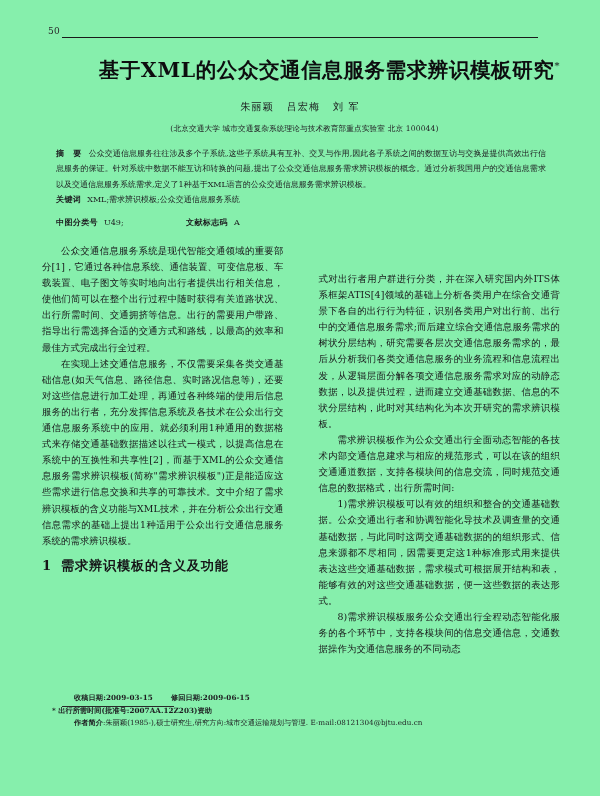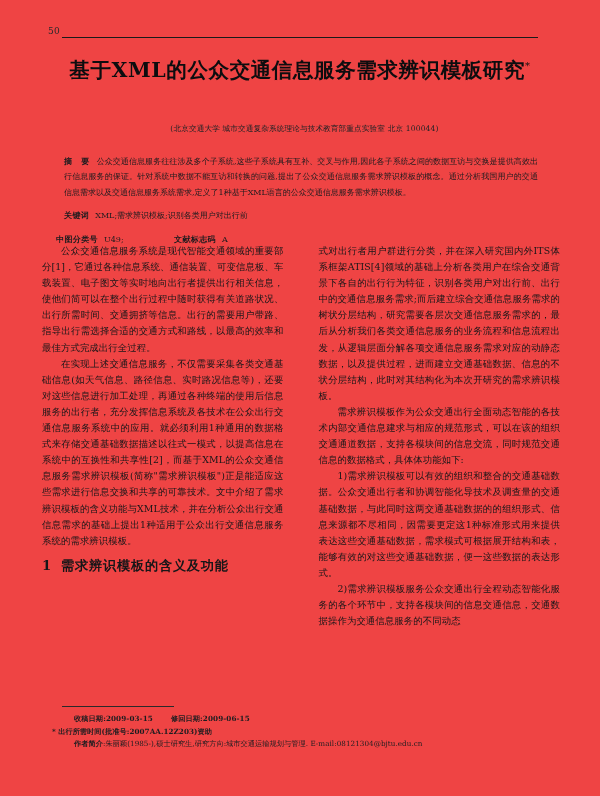--- a/index.html
+++ b/index.html
@@ -15,21 +15,21 @@
     color: #17171a;
     position: relative;
     overflow: hidden;
   }
 
   .page {
     position: relative;
     width: 600px;
     height: 796px;
     padding: 0;
-    background: #ef4444;
+    background: #86efac;
   }
 
   
   .runhead {
     position: absolute;
     top: 22px;
     left: 48px;
     right: 48px;
     height: 14px;
     display: flex;
@@ -58,21 +58,21 @@
     height: 0;
     border-top: 1.6px solid #1a1a1a;
   }
 
   
   .title {
     position: absolute;
     top: 56px;
     left: 40px;
     right: 40px;
-    text-align: center;
+    text-align: right;
     font-size: 20.5px;
     font-weight: bold;
     letter-spacing: 0.6px;
     font-family: "DejaVu Serif", "Liberation Serif", serif;
     color: #0d0d0f;
     white-space: nowrap;
   }
   .title .star {
     font-size: 10px;
     vertical-align: super;
@@ -107,37 +107,37 @@
   .abswrap {
     position: absolute;
     top: 146px;
     left: 56px;
     width: 490px;
     font-size: 8px;
     line-height: 15.4px;
     color: #1b1b1e;
     text-align: justify;
   }
-  .abswrap p { margin: 8px; }
+  .abswrap p { margin: 0; }
   .lbl {
     font-weight: bold;
     letter-spacing: 3.2px;
     margin-right: 4px;
   }
   .lbl2 {
     font-weight: bold;
     letter-spacing: 0.4px;
     margin-right: 6px;
   }
   .abs-body { text-indent: 0; }
   .kw { margin-top: 1px; }
   .clsline {
-    margin-top: 1px;
-    display: flex;
-    gap: 0;
+    margin-top: 7px;
+    display: flex;
+    gap: 12px;
   }
   .clsline .c1 { width: 118px; }
   .clsline .c2 { width: 108px; }
   .clsline .c3 { flex: 1; }
 
   
   .cols {
     position: absolute;
     top: 243px;
     left: 42px;
@@ -151,21 +151,21 @@
     font-size: 9.4px;
     line-height: 16.1px;
     text-align: justify;
     letter-spacing: 0.1px;
     color: #161618;
   }
   .col p {
     margin: 0;
     text-indent: 19px;
   }
-  .col p.noind { text-indent: 0; }
+  .col p.noind { text-indent: 0; margin-top: 28px; }
   .sec-h {
     font-size: 13.2px;
     font-weight: bold;
     letter-spacing: 0.8px;
     margin: 9px 0 5px 0;
     text-indent: 0;
     display: flex;
     gap: 9px;
   }
   .sec-h .num { font-weight: bold; }
@@ -175,21 +175,21 @@
     position: absolute;
     left: 62px;
     top: 706px;
     width: 112px;
     height: 0;
     border-top: 1.1px solid #2a2a2a;
   }
   .footnotes {
     position: absolute;
     left: 52px;
-    top: 713px;
+    top: 692px;
     width: 504px;
     font-size: 7.2px;
     line-height: 12.6px;
     color: #1d1d20;
   }
   .footnotes p { margin: 0; }
   .fn-dates {
     padding-left: 22px;
     font-weight: bold;
     letter-spacing: 0.1px;
@@ -213,48 +213,49 @@
 
 <div class="page">
 
   <div class="runhead">
     <div class="pageno">50</div>
   </div>
   <div class="rule-top"></div>
 
   <div class="title"><span>基于XML的公众交通信息服务需求辨识模板研究</span><span class="star">*</span></div>
 
+  <div class="authors"><span>朱丽颖</span><span class="gap"></span><span>吕宏梅</span><span class="gap"></span><span>刘  军</span></div>
 
   <div class="affil">(北京交通大学 城市交通复杂系统理论与技术教育部重点实验室  北京 100044)</div>
 
   <div class="abswrap">
     <p class="abs-body"><span class="lbl">摘 要</span><span>公众交通信息服务往往涉及多个子系统,这些子系统具有互补、交叉与作用,因此各子系统之间的数据互访与交换是提供高效出行信息服务的保证。针对系统中数据不能互访和转换的问题,提出了公众交通信息服务需求辨识模板的概念。通过分析我国用户的交通信息需求以及交通信息服务系统需求,定义了1种基于XML语言的公众交通信息服务需求辨识模板。</span></p>
-    <p class="kw"><span class="lbl2">关键词</span><span>XML;需求辨识模板;识别各类用户对出行前</span></p>
+    <p class="kw"><span class="lbl2">关键词</span><span>XML;需求辨识模板;公众交通信息服务系统</span></p>
     <div class="clsline">
       <div class="c1"><span class="lbl2">中图分类号</span><span>U49;</span></div>
       <div class="c2"><span class="lbl2">文献标志码</span><span>A</span></div>
     </div>
   </div>
 
   <div class="cols">
 
     <div class="col">
       <p>公众交通信息服务系统是现代智能交通领域的重要部分[1]，它通过各种信息系统、通信装置、可变信息板、车载装置、电子图文等实时地向出行者提供出行相关信息，使他们简可以在整个出行过程中随时获得有关道路状况、出行所需时间、交通拥挤等信息。出行的需要用户带路、指导出行需选择合适的交通方式和路线，以最高的效率和最佳方式完成出行全过程。</p>
       <p>在实现上述交通信息服务，不仅需要采集各类交通基础信息(如天气信息、路径信息、实时路况信息等)，还要对这些信息进行加工处理，再通过各种终端的使用后信息服务的出行者，充分发挥信息系统及各技术在公众出行交通信息服务系统中的应用。就必须利用1种通用的数据格式来存储交通基础数据描述以往式一模式，以提高信息在系统中的互换性和共享性[2]，而基于XML的公众交通信息服务需求辨识模板(简称"需求辨识模板")正是能适应这些需求进行信息交换和共享的可靠技术。文中介绍了需求辨识模板的含义功能与XML技术，并在分析公众出行交通信息需求的基础上提出1种适用于公众出行交通信息服务系统的需求辨识模板。</p>
       <div class="sec-h">
         <span class="num">1</span>
         <span>需求辨识模板的含义及功能</span>
       </div>
     </div>
 
     <div class="col">
       <p class="noind">式对出行者用户群进行分类，并在深入研究国内外ITS体系框架ATIS[4]领域的基础上分析各类用户在综合交通背景下各自的出行行为特征，识别各类用户对出行前、出行中的交通信息服务需求;而后建立综合交通信息服务需求的树状分层结构，研究需要各层次交通信息服务需求的，最后从分析我们各类交通信息服务的业务流程和信息流程出发，从逻辑层面分解各项交通信息服务需求对应的动静态数据，以及提供过程，进而建立交通基础数据、信息的不状分层结构，此时对其结构化为本次开研究的需求辨识模板。</p>
-      <p>需求辨识模板作为公众交通出行全面动态智能的各技术内部交通信息建求与相应的规范形式，可以在该的组织交通通道数据，支持各模块间的信息交流，同时规范交通信息的数据格式，具体体功能如下:</p>
+      <p>需求辨识模板作为公众交通出行全面动态智能的各技术内部交通信息建求与相应的规范形式，可以在该的组织交通通道数据，支持各模块间的信息交流，同时规范交通信息的数据格式，出行所需时间:</p>
       <p>1)需求辨识模板可以有效的组织和整合的交通基础数据。公众交通出行者和协调智能化导技术及调查量的交通基础数据，与此同时这两交通基础数据的的组织形式、信息来源都不尽相同，因需要更定这1种标准形式用来提供表达这些交通基础数据，需求模式可根据展开结构和表，能够有效的对这些交通基础数据，便一这些数据的表达形式。</p>
-      <p>2)需求辨识模板服务公众交通出行全程动态智能化服务的各个环节中，支持各模块间的信息交通信息，交通数据操作为交通信息服务的不同动态</p>
+      <p>8)需求辨识模板服务公众交通出行全程动态智能化服务的各个环节中，支持各模块间的信息交通信息，交通数据操作为交通信息服务的不同动态</p>
     </div>
 
   </div>
 
   <div class="fnrule"></div>
   <div class="footnotes">
     <p class="fn-dates"><span>收稿日期</span>:<span>2009-03-15</span><span class="g"></span><span>修回日期</span>:<span>2009-06-15</span></p>
     <p class="fn-fund"><span class="mark">*</span> <span class="b">出行所需时间(批准号:2007AA.12Z203)资助</span></p>
     <p class="fn-bio"><span class="b">作者简介</span>:<span>朱丽颖(1985-),硕士研究生,研究方向:城市交通运输规划与管理. E-mail:08121304@bjtu.edu.cn</span></p>
   </div>

